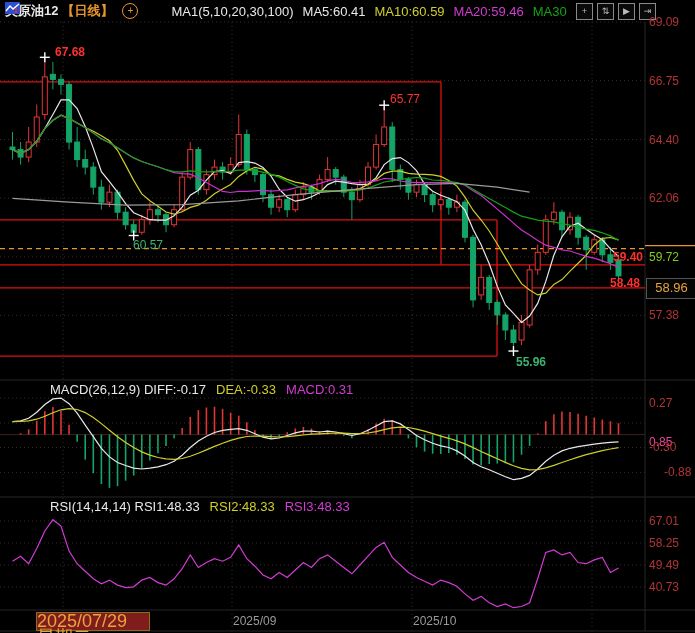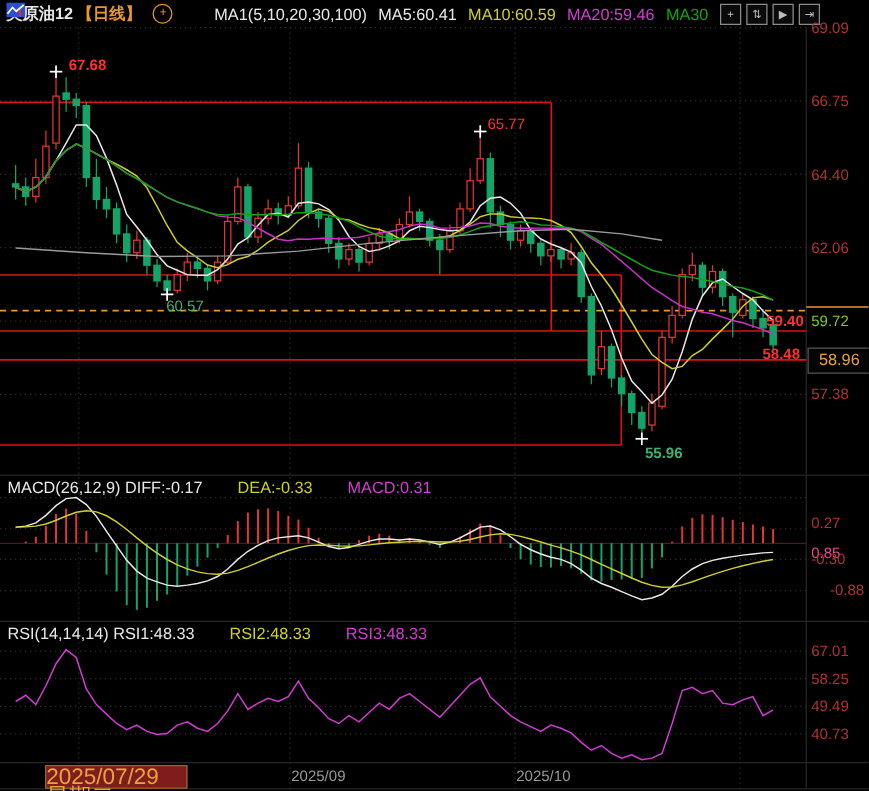--- a/index.html
+++ b/index.html
@@ -10,21 +10,21 @@
   .hdr{position:absolute;left:5px;top:2px;display:flex;align-items:center;gap:9px;
        font-size:13px;color:#e8e8e8;}
   .hdr .tt{font-weight:700;color:#e8e8e8;}
   .hdr .per{color:#e8962e;font-weight:700;}
   .circ{width:14px;height:14px;border:1px solid #e8962e;border-radius:50%;color:#e8962e;
         font-size:10px;line-height:13px;text-align:center;}
   .kicon{width:15px;height:12px;display:inline-block;}
   .toolbar{position:absolute;top:3px;left:576px;display:flex;gap:4px;}
   .tbtn{width:15px;height:15px;border:1px solid #8a8a8a;color:#bbb;font-size:9px;
         line-height:14px;text-align:center;background:#0a0a0a;}
-  .ind-hdr{position:absolute;font-size:13px;display:flex;gap:28px;}
+  .ind-hdr{position:absolute;font-size:13px;display:flex;gap:10px;margin-left:44px;}
   .w{color:#e8e8e8}.y{color:#cfcf2a}.m{color:#d23cd2}.g{color:#12a412}
   .axis-cur{position:absolute;left:646px;width:49px;height:19px;background:#050505;
             border:1px solid #555;color:#e8a33d;font-size:13px;text-align:center;
             line-height:18px;}
   .datebox{position:absolute;border:1px solid #8a6d1f;color:#e8a33d;background:#7f1d1d;
            font-size:18px;text-align:left;line-height:16px;}
   .wm{position:absolute;font-size:41px;color:#d4d4d4;letter-spacing:1px;opacity:.92;
       text-shadow:2px 2px 2px #111;}
 </style>
 </head>
@@ -357,21 +357,21 @@
 
 
   <div id="labels">
       <div class="lbl" style="left: 649px; top: 15px; color: rgb(176, 52, 52);">69.09</div>
       <div class="lbl" style="left: 649px; top: 73.6404px; color: rgb(176, 52, 52);">66.75</div>
       <div class="lbl" style="left: 649px; top: 132.531px; color: rgb(176, 52, 52);">64.40</div>
       <div class="lbl" style="left: 649px; top: 191.172px; color: rgb(176, 52, 52);">62.06</div>
       <div class="lbl" style="left: 649px; top: 249.812px; color: #84cc16;">59.72</div>
       <div class="lbl" style="left: 649px; top: 308.453px; color: rgb(176, 52, 52);">57.38</div>
       <div class="lbl" style="left: 649px; top: 391.084px; color: #ec4899; margin-top: 44px;">0.85</div>
-      <div class="lbl" style="left: 649px; top: 411px; color: rgb(176, 52, 52);">0.27</div>
+      <div class="lbl" style="left: 649px; top: 396px; color: rgb(176, 52, 52);">0.27</div>
       <div class="lbl" style="left: 649px; top: 440.488px; color: rgb(176, 52, 52);">-0.30</div>
       <div class="lbl" style="left: 664px; top: 465.405px; color: rgb(176, 52, 52);">-0.88</div>
       <div class="lbl" style="left: 649px; top: 513.955px; color: rgb(176, 52, 52);">67.01</div>
       <div class="lbl" style="left: 649px; top: 535.977px; color: rgb(176, 52, 52);">58.25</div>
       <div class="lbl" style="left: 649px; top: 558px; color: rgb(176, 52, 52);">49.49</div>
       <div class="lbl" style="left: 649px; top: 580.023px; color: rgb(176, 52, 52);">40.73</div>
       <div class="lbl" style="left: 233px; top: 614px; color: rgb(154, 154, 154);">2025/09</div>
       <div class="lbl" style="left: 413px; top: 614px; color: rgb(154, 154, 154);">2025/10</div>
       <div class="lbl" style="left: 593px; top: 614px; color: rgb(154, 154, 154); margin-top: 36px;">2025/11</div>
       <div class="lbl" style="left: 55px; top: 45px; color: rgb(255, 48, 48); font-weight: 700;">67.68</div>

